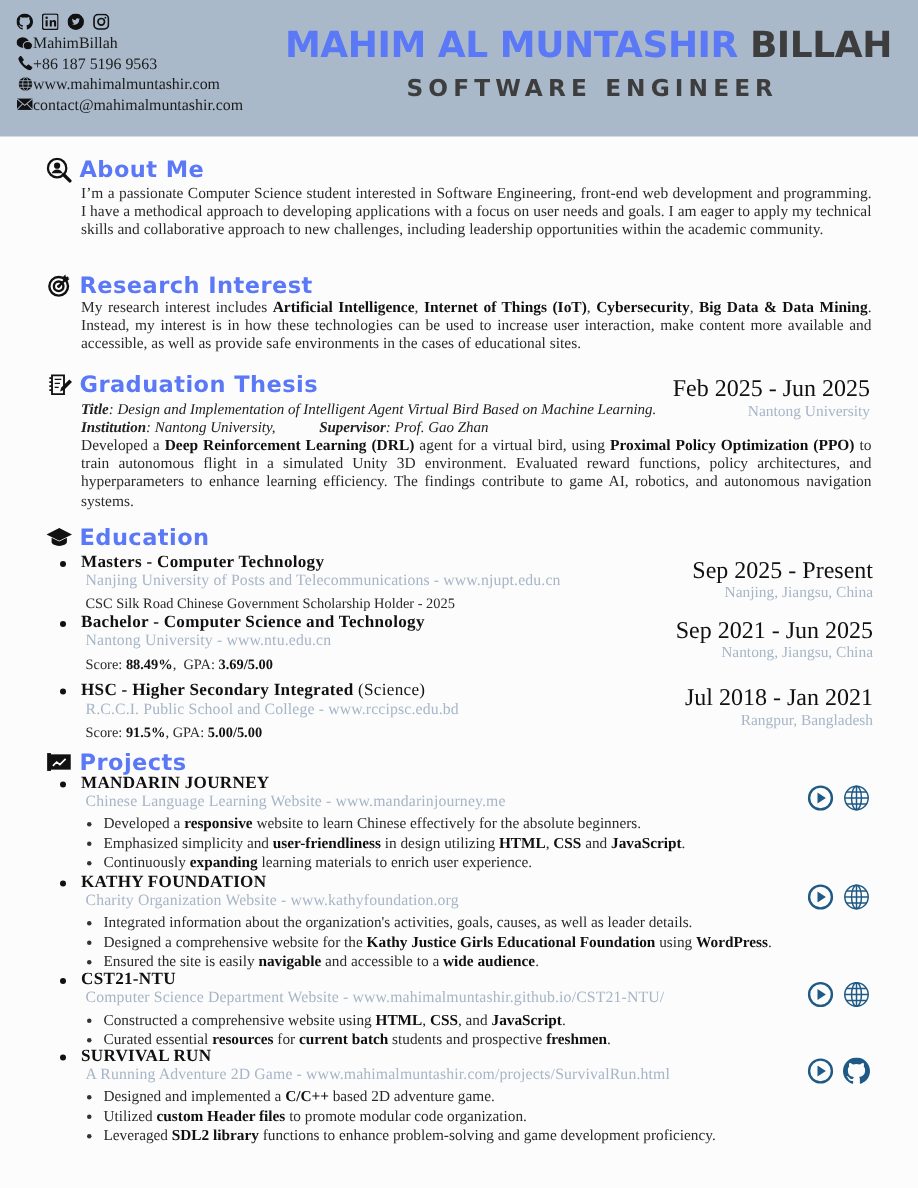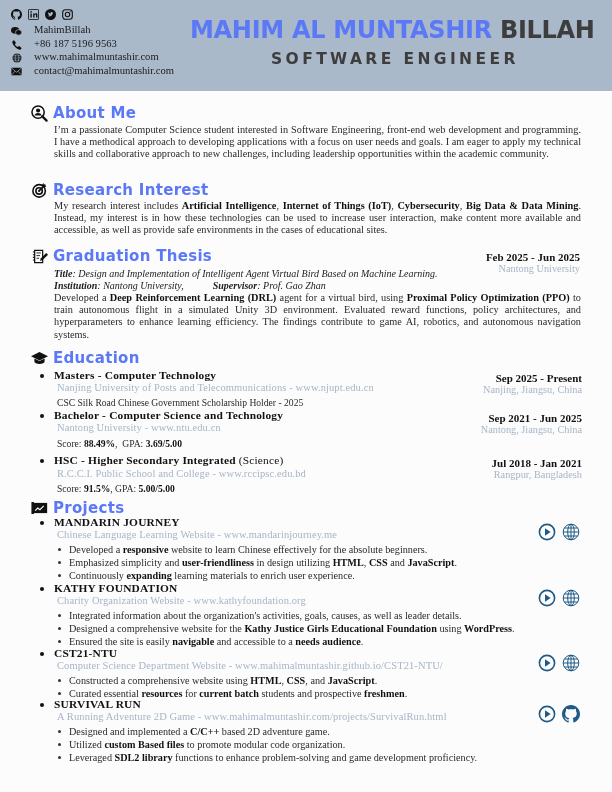--- a/index.html
+++ b/index.html
@@ -2,34 +2,34 @@
 <html><head>
 <meta charset="utf-8">
 <style>
   * { box-sizing: border-box; margin: 0; padding: 0; }
   html, body { width: 612px; height: 792px; background: #fcfcfc; overflow: hidden; }
   body { font-family: "Liberation Serif", serif; color: #1a1a1a; font-size: 10.4px; position: relative; }
   .header { position: absolute; left: 0; top: 0; width: 612px; height: 91px; background: #a9b9ca; }
   .social { position: absolute; left: 11px; top: 9px; display: flex; gap: 6px; }
   .social span { display: inline-flex; width: 11px; height: 11px; align-items: center; justify-content: center; }
   .contacts { position: absolute; left: 11px; top: 23px; line-height: 13.6px; font-size: 10.6px; }
-  .contact-row { display: flex; align-items: flex-end; gap: 12px; white-space: nowrap; }
+  .contact-row { display: flex; align-items: flex-start; gap: 0; white-space: nowrap; }
   .contact-row .ic { width: 11px; height: 11px; display: inline-flex; align-items: center; justify-content: center; }
   .name { position: absolute; left: 190px; top: 16px; font-family: "DejaVu Sans", sans-serif; font-weight: bold; font-size: 24px; letter-spacing: -0.3px; white-space: nowrap; }
   .name .first { color: #5b78f6; }
   .name .last { color: #3d3d3d; }
   .title { position: absolute; left: 271px; top: 50px; font-family: "DejaVu Sans", sans-serif; font-weight: bold; font-size: 15.5px; letter-spacing: 3.4px; color: #3d3d3d; white-space: nowrap; }
 
   .section-head { position: absolute; left: 31px; display: flex; align-items: center; gap: 5px; }
   .section-head .ic { width: 17px; height: 17px; display: inline-flex; align-items: center; justify-content: center; }
   .section-head h2 { font-family: "DejaVu Sans", sans-serif; font-size: 15px; font-weight: bold; color: #5b78f6; letter-spacing: 0.3px; }
   .para { position: absolute; left: 54px; width: 527px; text-align: justify; line-height: 12.2px; font-size: 10.3px; color: #2a2a2a; }
   .para b { color: #111; }
   .right { position: absolute; right: 32px; text-align: right; }
-  .date { font-weight: bold; font-size: 11px; color: #111; white-space: nowrap; }
+  .date { font-weight: normal; font-size: 16px; color: #111; white-space: nowrap; }
   .loc { color: #a6b5c7; font-size: 10.3px; white-space: nowrap; line-height: 11px; }
   .thesis-meta { position: absolute; left: 54px; font-style: italic; font-size: 10px; line-height: 11.5px; color: #222; white-space: nowrap; text-align: center; }
   .thesis-meta b { font-style: italic; }
 
   .edu-item, .proj-item { position: absolute; left: 40px; width: 545px; }
   .bullet { position: absolute; left: 0; top: 5px; width: 4px; height: 4px; border-radius: 50%; background: #111; }
   .edu-title, .proj-title { position: absolute; left: 14px; font-weight: bold; font-size: 11.4px; letter-spacing: 0.2px; color: #111; white-space: nowrap; }
   .edu-title span.norm { font-weight: normal; }
   .sub { position: absolute; left: 17px; color: #a6b5c7; font-size: 10.5px; white-space: nowrap; letter-spacing: 0.1px; }
   .note { position: absolute; left: 17px; font-size: 9.6px; color: #2a2a2a; white-space: nowrap; }
@@ -254,21 +254,21 @@
         </span>
       </div>
     </div>
     <div class="proj-item" style="top: 582px; height: 64px;">
       <span class="bullet"></span>
       <div class="proj-title" style="top:0;">KATHY FOUNDATION</div>
       <div class="sub" style="top:13px;">Charity Organization Website - www.kathyfoundation.org</div>
       <ul class="points" style="top:27px;">
         <li><span>Integrated information about the organization's activities, goals, causes, as well as leader details.</span></li>
         <li><span>Designed a comprehensive website for the </span><b>Kathy Justice Girls Educational Foundation</b><span> using </span><b>WordPress</b><span>.</span></li>
-        <li><span>Ensured the site is easily </span><b>navigable</b><span> and accessible to a </span><b>needs audience</b><span>.</span></li>
+        <li><span>Ensured the site is easily </span><b>navigable</b><span> and accessible to a </span><b>wide audience</b><span>.</span></li>
       </ul>
       <div class="proj-icons" style="top:7px;">
         <span title="demo-link">
           <svg width="18" height="18" viewBox="0 0 18 18">
             <circle cx="9" cy="9" r="7.6" fill="none" stroke="#1f5a86" stroke-width="1.6"></circle>
             <path d="M7 5.3v7.4L12.6 9z" fill="#1f5a86"></path>
           </svg>
         </span>
         <span title="website-link">
           <svg width="18" height="18" viewBox="0 0 18 18">
@@ -310,21 +310,21 @@
           </svg>
         </span>
       </div>
     </div>
     <div class="proj-item" style="top: 698px; height: 62px;">
       <span class="bullet"></span>
       <div class="proj-title" style="top:0;text-align:center;">SURVIVAL RUN</div>
       <div class="sub" style="top:13px;">A Running Adventure 2D Game - www.mahimalmuntashir.com/projects/SurvivalRun.html</div>
       <ul class="points" style="top:27px;">
         <li><span>Designed and implemented a </span><b>C/C++</b><span> based 2D adventure game.</span></li>
-        <li><span>Utilized </span><b>custom Based files</b><span> to promote modular code organization.</span></li>
+        <li><span>Utilized </span><b>custom Header files</b><span> to promote modular code organization.</span></li>
         <li><span>Leveraged </span><b>SDL2 library</b><span> functions to enhance problem-solving and game development proficiency.</span></li>
       </ul>
       <div class="proj-icons" style="top:7px;">
         <span title="demo-link">
           <svg width="18" height="18" viewBox="0 0 18 18">
             <circle cx="9" cy="9" r="7.6" fill="none" stroke="#1f5a86" stroke-width="1.6"></circle>
             <path d="M7 5.3v7.4L12.6 9z" fill="#1f5a86"></path>
           </svg>
         </span>
         <span title="repo-link">

